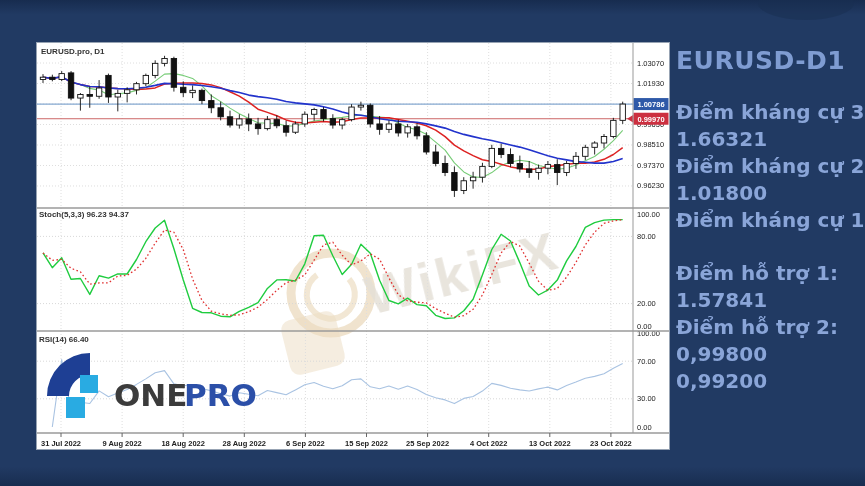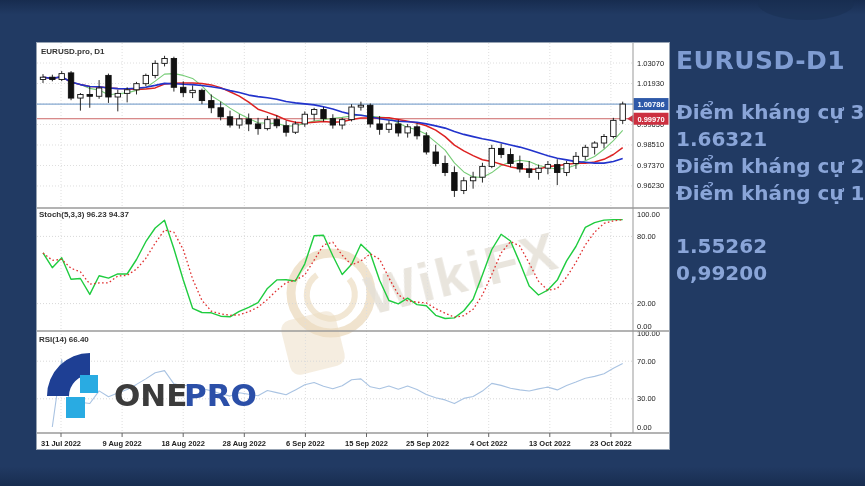--- a/index.html
+++ b/index.html
@@ -266,20 +266,24 @@
       <text x="140" y="56" font-family="DejaVu Sans, Liberation Sans, sans-serif" font-size="31" font-weight="bold" fill="#2b4fa8" letter-spacing="0">PRO</text>
     </svg>
   </div>
 
   <div class="panel">
     <div class="title">EURUSD-D1</div>
 
     <div class="line">Điểm kháng cự 3:</div>
     <div class="line">1.66321</div>
     <div class="line">Điểm kháng cự 2:</div>
+    <div class="line">1.01800</div>
     <div class="line">Điểm kháng cự 1:</div>
 
     <div class="gap"></div>
 
-    <div class="line">1.55262</div>
+    <div class="line">Điểm hỗ trợ 1:</div>
+    <div class="line">1.57841</div>
+    <div class="line">Điểm hỗ trợ 2:</div>
+    <div class="line">0,99800</div>
     <div class="line">0,99200</div>
   </div>
 </div>
 
 </body></html>

